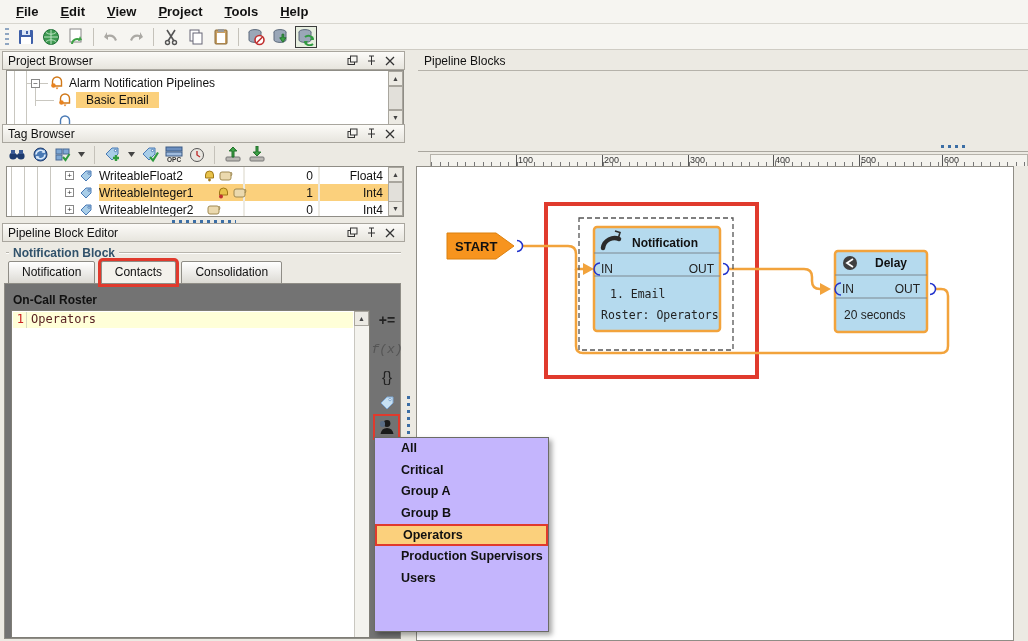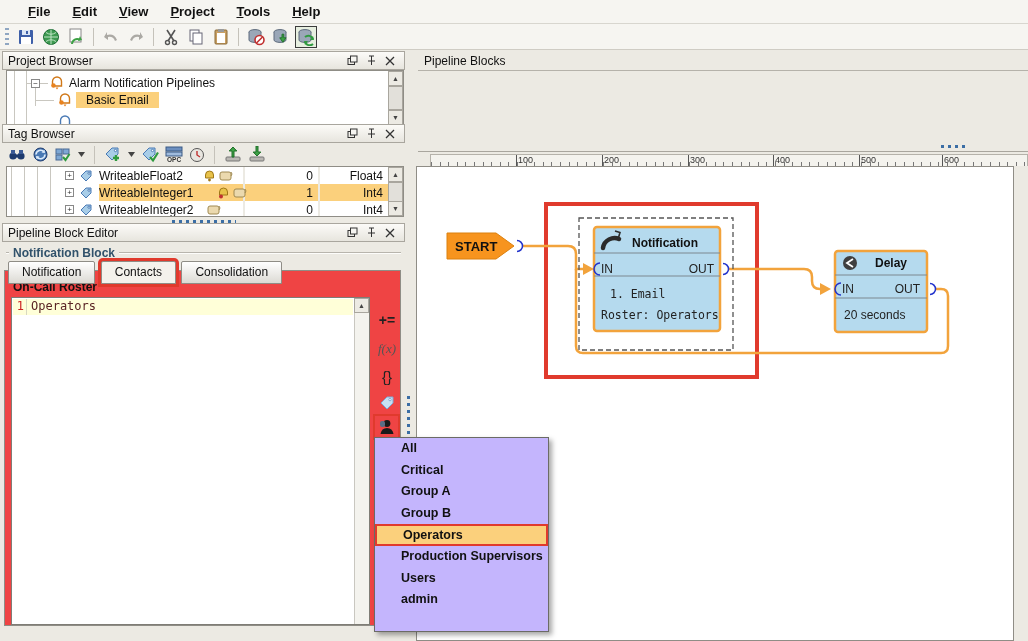--- a/index.html
+++ b/index.html
@@ -1,20 +1,20 @@
 <!DOCTYPE html>
 <html><head>
 <meta charset="utf-8">
 <style>
   *{margin:0;padding:0;box-sizing:border-box}
   html,body{width:1028px;height:641px}
   body{position:relative;font-family:"Liberation Sans",sans-serif;background:#ECEAE3;overflow:hidden;font-size:12px;color:#111}
   .abs{position:absolute}
   
-  #menubar{left:0;top:0;width:1028px;height:24px;background:#F6F5F1;border-bottom:1px solid #D8D6CF;display:flex;align-items:center;padding-left:18px;gap:2px}
+  #menubar{left:0;top:0;width:1028px;height:24px;background:#F6F5F1;border-bottom:1px solid #D8D6CF;display:flex;align-items:center;padding-left:6px;gap:2px}
   .menu-item{display:inline-block;font-weight:bold;font-size:13px;padding:3px 10px;cursor:default}
   .menu-item::first-letter{text-decoration:underline}
   #toolbar{left:0;top:24px;width:1028px;height:26px;background:#F6F5F1;border-bottom:1px solid #CFCCC4;display:flex;align-items:center;padding-left:2px;gap:3px}
   .grip{width:4px;height:18px;background:repeating-linear-gradient(180deg,#8FA6C2 0 2px,transparent 2px 5px);margin:0 3px}
   .tbn{width:22px;height:22px;display:flex;align-items:center;justify-content:center}
   .tbn.sel{border:1px solid #3c3c3c;background:#E7EFE0}
   .vsep{width:1px;height:18px;background:#C5C2BA;margin:0 3px}
   
   .titlebar{position:absolute;height:19px;background:linear-gradient(#FCFBF8,#E7E5DE);border:1px solid #A9A69E;font-size:12px;padding:0 5px;display:flex;align-items:center}
   .tb-icons{margin-left:auto;display:flex;gap:9px;align-items:center;padding-right:4px}
@@ -353,36 +353,36 @@
 <div id="section-title">
   <div class="etch pre"></div>
     <span>Notification Block</span>
     <div class="etch"></div>
 </div>
 <div class="abs" style="left:8px;top:261px;z-index:3">
   <span class="tab">Notification</span>
   <span class="tab active redbox">Contacts</span>
   <span class="tab">Consolidation</span>
 </div>
-<div class="abs" style="left:4px;top:270px;width:397px;height:356px;background:#ef4444;border:1px solid #8F8D86">
+<div class="abs" style="left:4px;top:283px;width:397px;height:356px;background:#737373;border:1px solid #8F8D86">
   <span class="abs" style="left:8px;top:9px;font-weight:bold">On-Call Roster</span>
   <div class="whitebox" style="left:6px;top:26px;width:359px;height:328px;border-color:#7F7D76">
     <div class="abs" style="right:0;top:0;bottom:0;width:15px;background:#F4F3EE;border-left:1px solid #C9C7C0"></div>
     <div id="editor-line1">
       <span class="gutter">1</span>
       <span class="codetext">Operators</span>
     </div>
     <div class="sbtn" style="right:0;top:0">▲</div>
   </div>
 </div>
 
 <div class="side-ico" style="top:308px;font-weight:bold">
     <span>+=</span>
   </div>
-<div class="side-ico" style="top:337px;font-family:Liberation Serif, serif;font-style:italic;font-size:13px;color:#555">
+<div class="side-ico" style="top:337px;font-family:Liberation Mono, monospace;font-style:italic;font-size:13px;color:#555">
     <span>f(x)</span>
   </div>
 <div class="side-ico" style="top:364px;font-size:15px">
     <span>{}</span>
   </div>
 <div class="side-ico" style="top:390px">
     <svg width="16" height="15">
       <path d="M2,8 L8,2 h6 v6 L8,14 z" fill="#C7E0F2" stroke="#7FA8D4"></path>
       <circle cx="11" cy="4.6" r="1.2" fill="#fff" stroke="#7FA8D4"></circle>
     </svg>
@@ -397,21 +397,20 @@
 <div class="vdots abs" style="left:407px;top:396px;height:50px"></div>
 
 <div id="roster-menu">
   <div class="mi">All</div>
   <div class="mi">Critical</div>
   <div class="mi">Group A</div>
   <div class="mi">Group B</div>
   <div class="mi sel">Operators</div>
   <div class="mi">Production Supervisors</div>
   <div class="mi">Users</div>
-  <div class="mi">admin</div>
 </div>
 
 <div class="abs" style="left:418px;top:51px;width:610px;height:100px">
   <span class="abs" style="left:6px;top:3px">Pipeline Blocks</span>
   <div class="abs" style="left:0;top:19px;width:610px;height:1px;background:#B5B2AA"></div>
 
 </div>
 <div class="abs" style="left:418px;top:151px;width:610px;height:1px;background:#A9A69E"></div>
 <div class="hdots abs" style="left:941px;top:145px;width:28px"></div>
 

